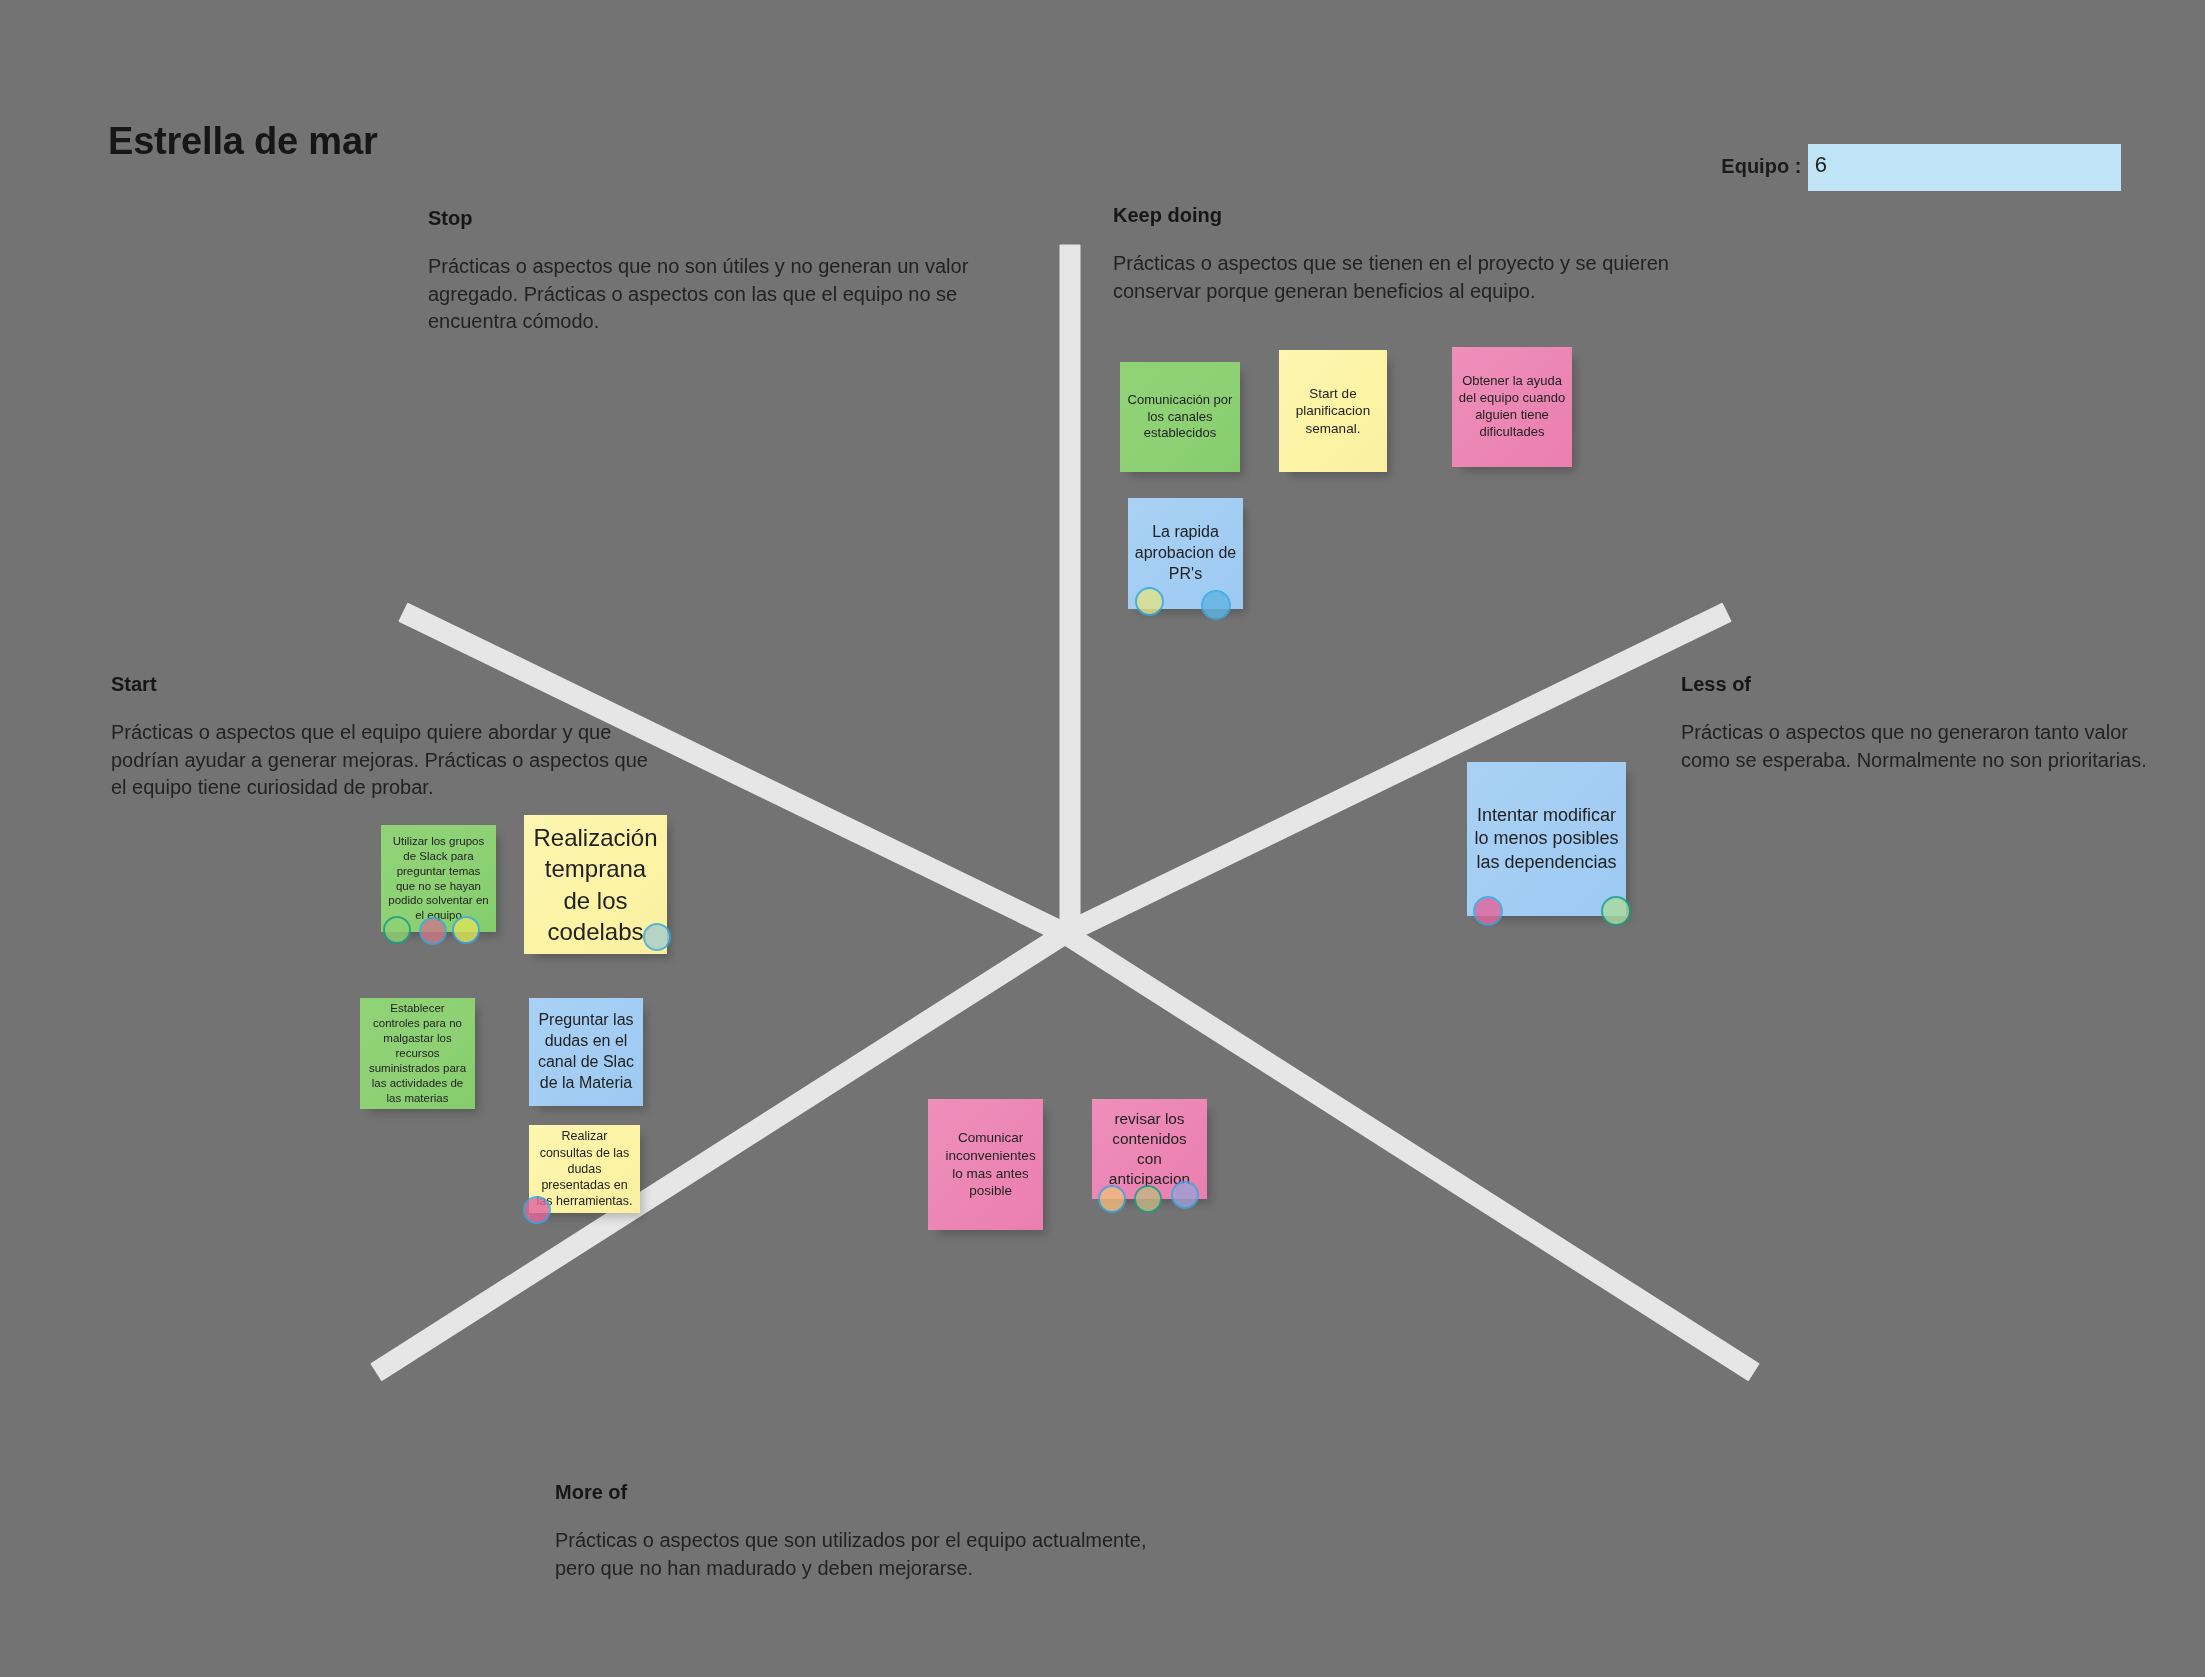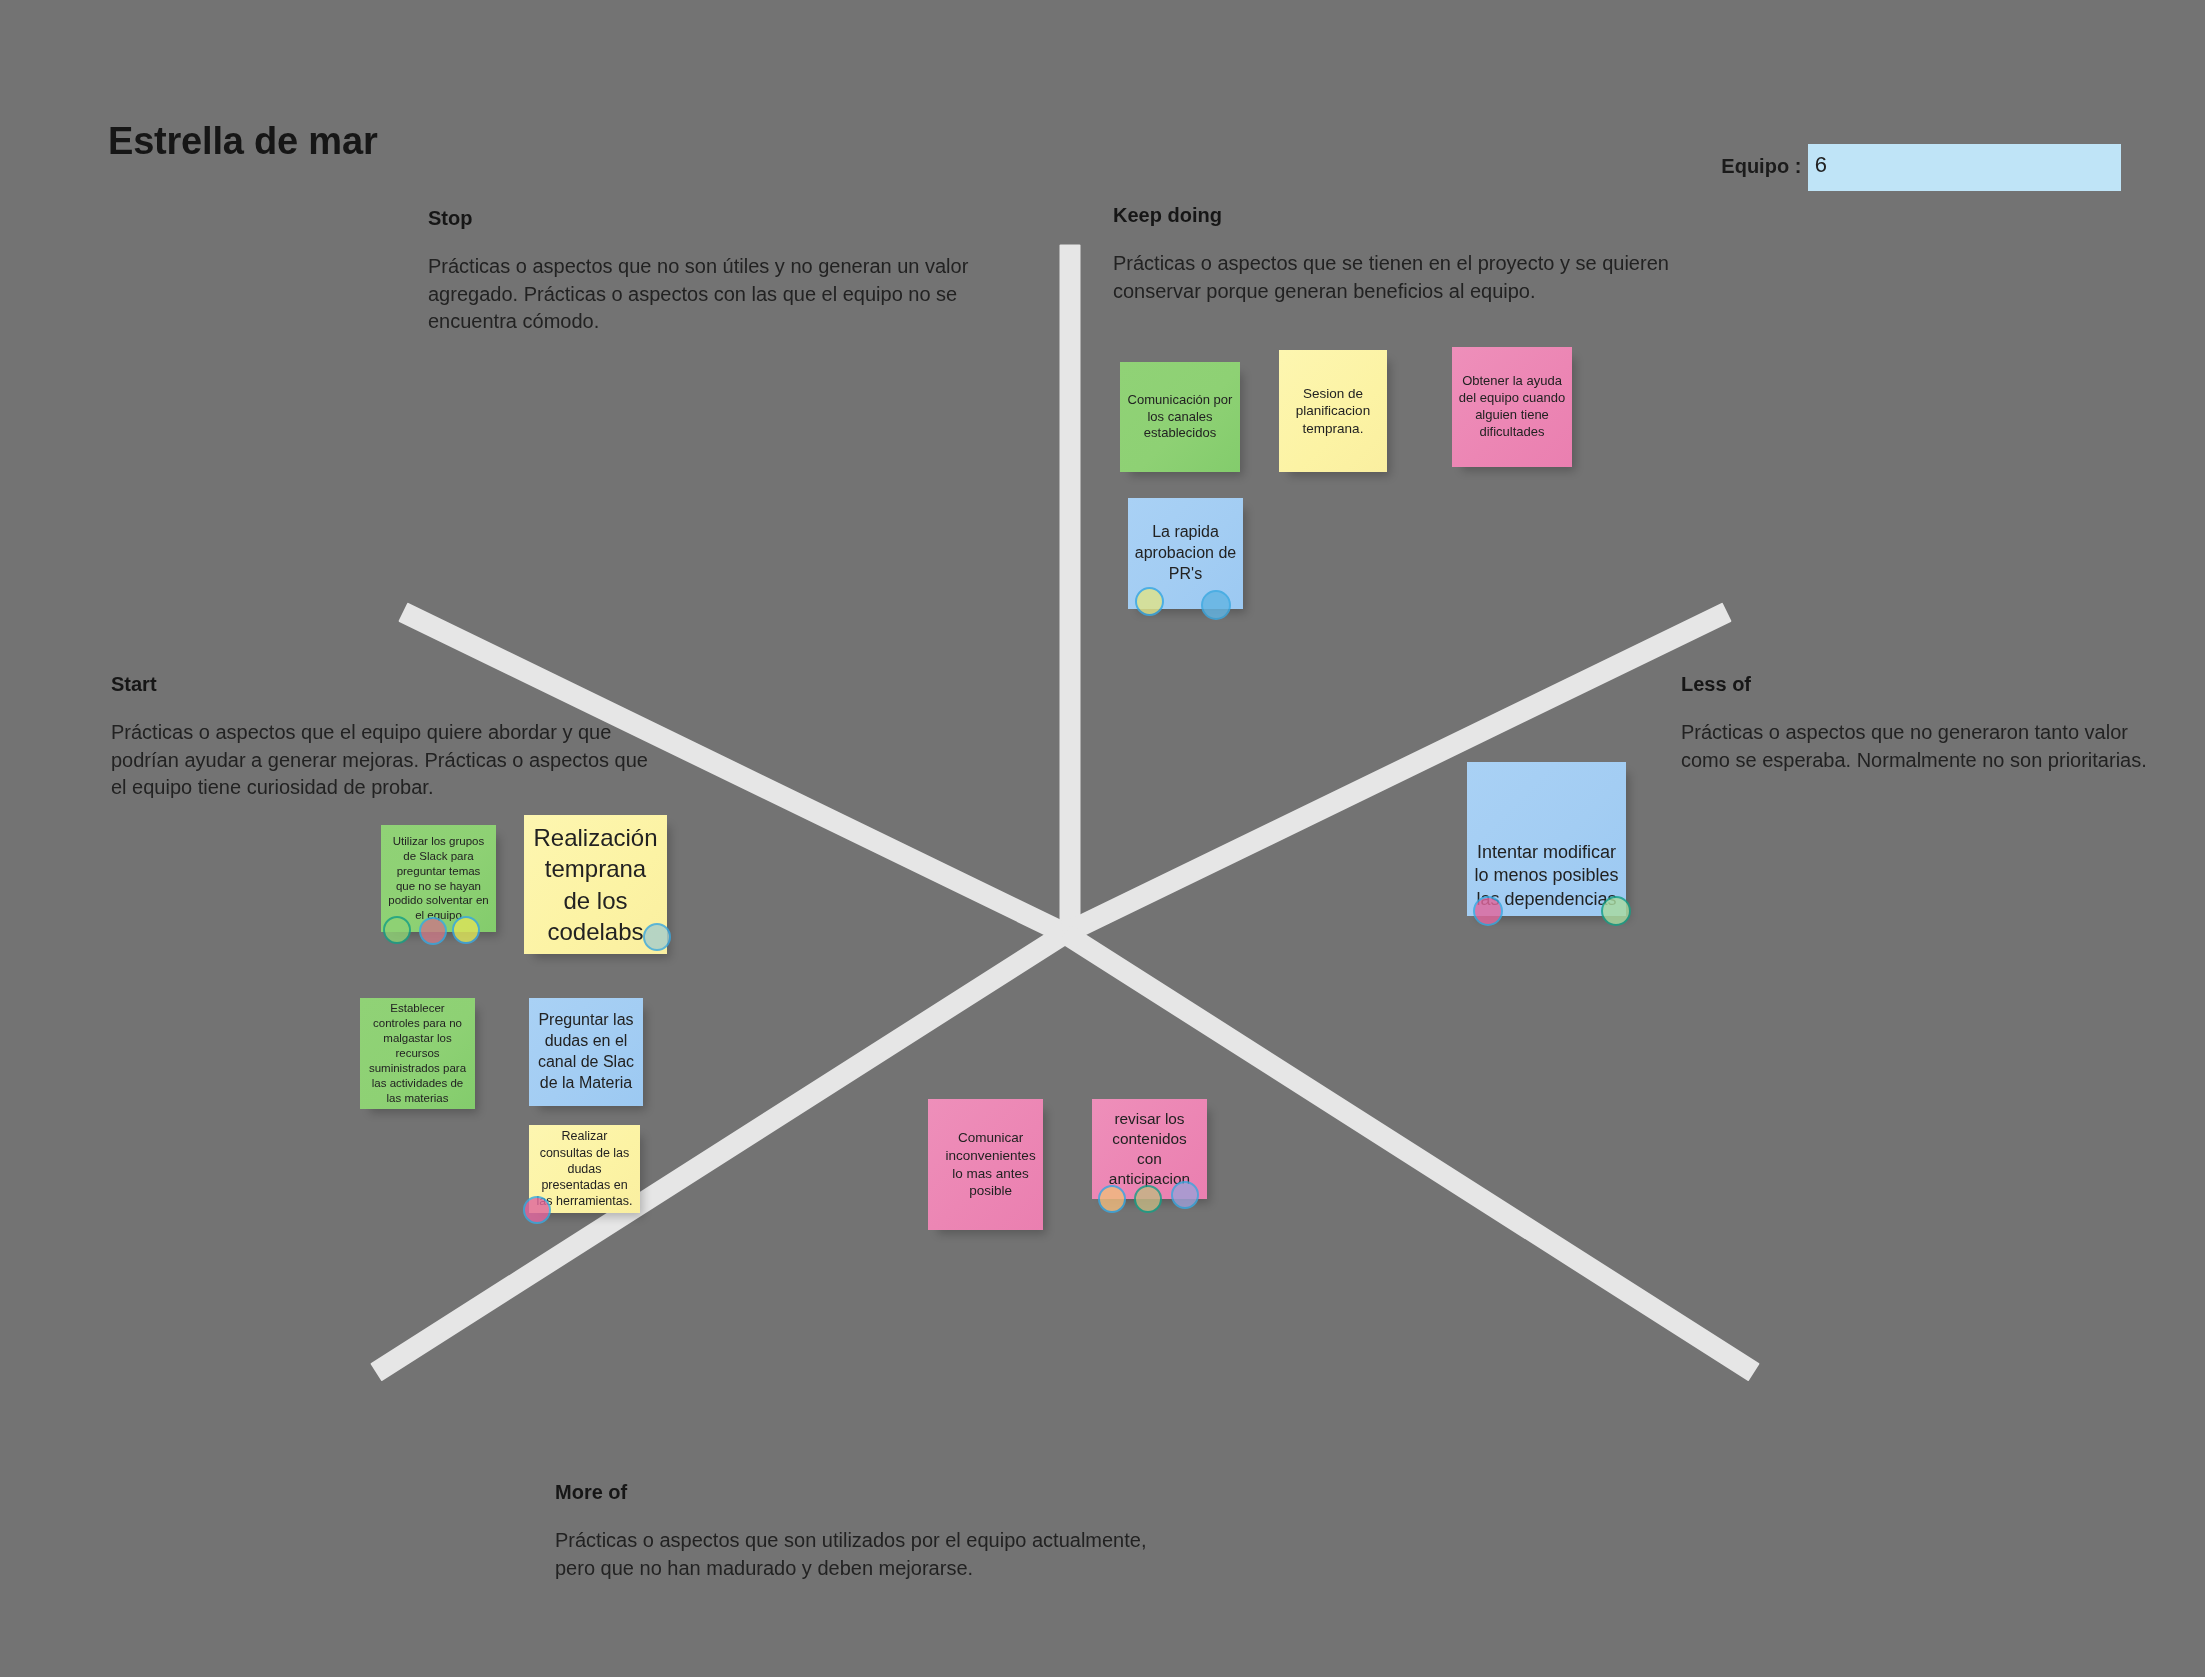--- a/index.html
+++ b/index.html
@@ -133,21 +133,21 @@
   <div class="section sec-keep">
     <h3>Keep doing</h3>
     <p>Prácticas o aspectos que se tienen en el proyecto y se quieren conservar porque generan beneficios al equipo.</p>
   </div>
 
   <div class="note green" style="left:1120px; top:362px; width:120px; height:110px; font-size:13px;">
     <span class="note-text">Comunicación por los canales establecidos</span>
   </div>
 
   <div class="note yellow" style="left:1279px; top:350px; width:108px; height:122px; font-size:13.5px;">
-    <span class="note-text">Sesion de planificacion temprana.</span>
+    <span class="note-text">Start de planificacion semanal.</span>
   </div>
 
   <div class="note pink" style="left:1452px; top:347px; width:120px; height:120px; font-size:13px;">
     <span class="note-text">Obtener la ayuda del equipo cuando alguien tiene dificultades</span>
   </div>
 
   <div class="note blue" style="left:1128px; top:498px; width:115px; height:111px; font-size:16px;">
     <span class="note-text">La rapida aprobacion de PR's</span>
     <span class="dot" style="left:6.7px; bottom:-6.7px; width:29px; height:29px; background:#dfe38a;"></span>
     <span class="dot" style="left:73px; bottom:-10.6px; width:30px; height:30px; background:#63b5e3;"></span>
@@ -181,21 +181,21 @@
   <div class="note yellow" style="left:529px; top:1125px; width:111px; height:88px; font-size:12.5px;">
     <span class="note-text">Realizar consultas de las dudas presentadas en las herramientas.</span>
     <span class="dot" style="left:-5.8px; bottom:-10.6px; width:28px; height:28px; background:#e0679d;"></span>
   </div>
 
   <div class="section sec-less">
     <h3>Less of</h3>
     <p>Prácticas o aspectos que no generaron tanto valor como se esperaba. Normalmente no son prioritarias.</p>
   </div>
 
-  <div class="note blue" style="left:1467px; top:762px; width:159px; height:154px; font-size:18px;align-items:flex-end;">
+  <div class="note blue" style="left:1467px; top:762px; width:159px; height:154px; font-size:18px;">
     <span class="note-text">Intentar modificar lo menos posibles las dependencias</span>
     <span class="dot" style="left:5.8px; bottom:-9.6px; width:30px; height:30px; background:#e0679d;"></span>
     <span class="dot ring-teal" style="right:-4.8px; bottom:-9.6px; width:30px; height:30px; background:#a9dba0;"></span>
   </div>
 
   <div class="section sec-more">
     <h3>More of</h3>
     <p>Prácticas o aspectos que son utilizados por el equipo actualmente, pero que no han madurado y deben mejorarse.</p>
   </div>
 

